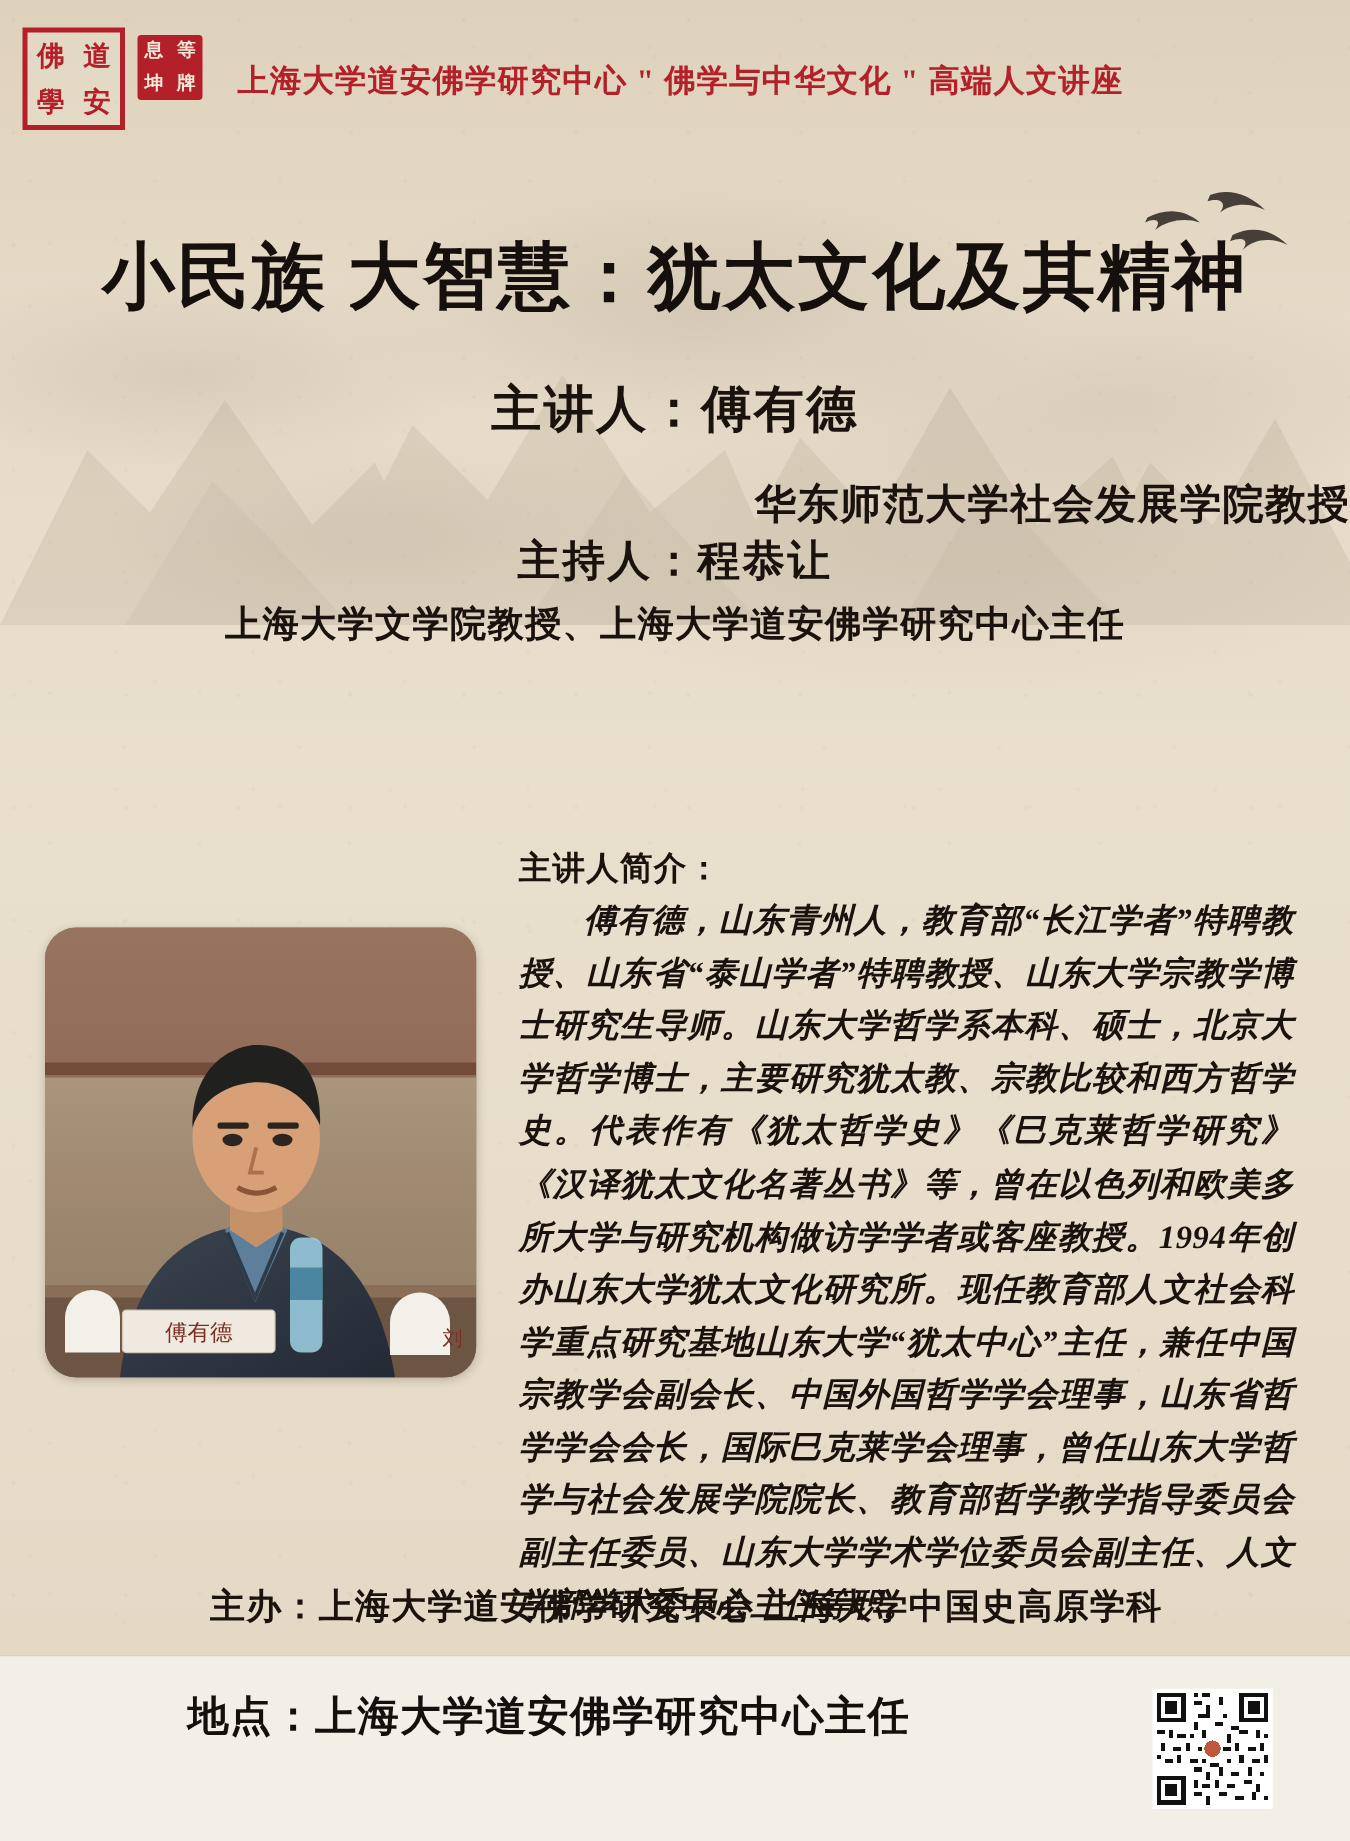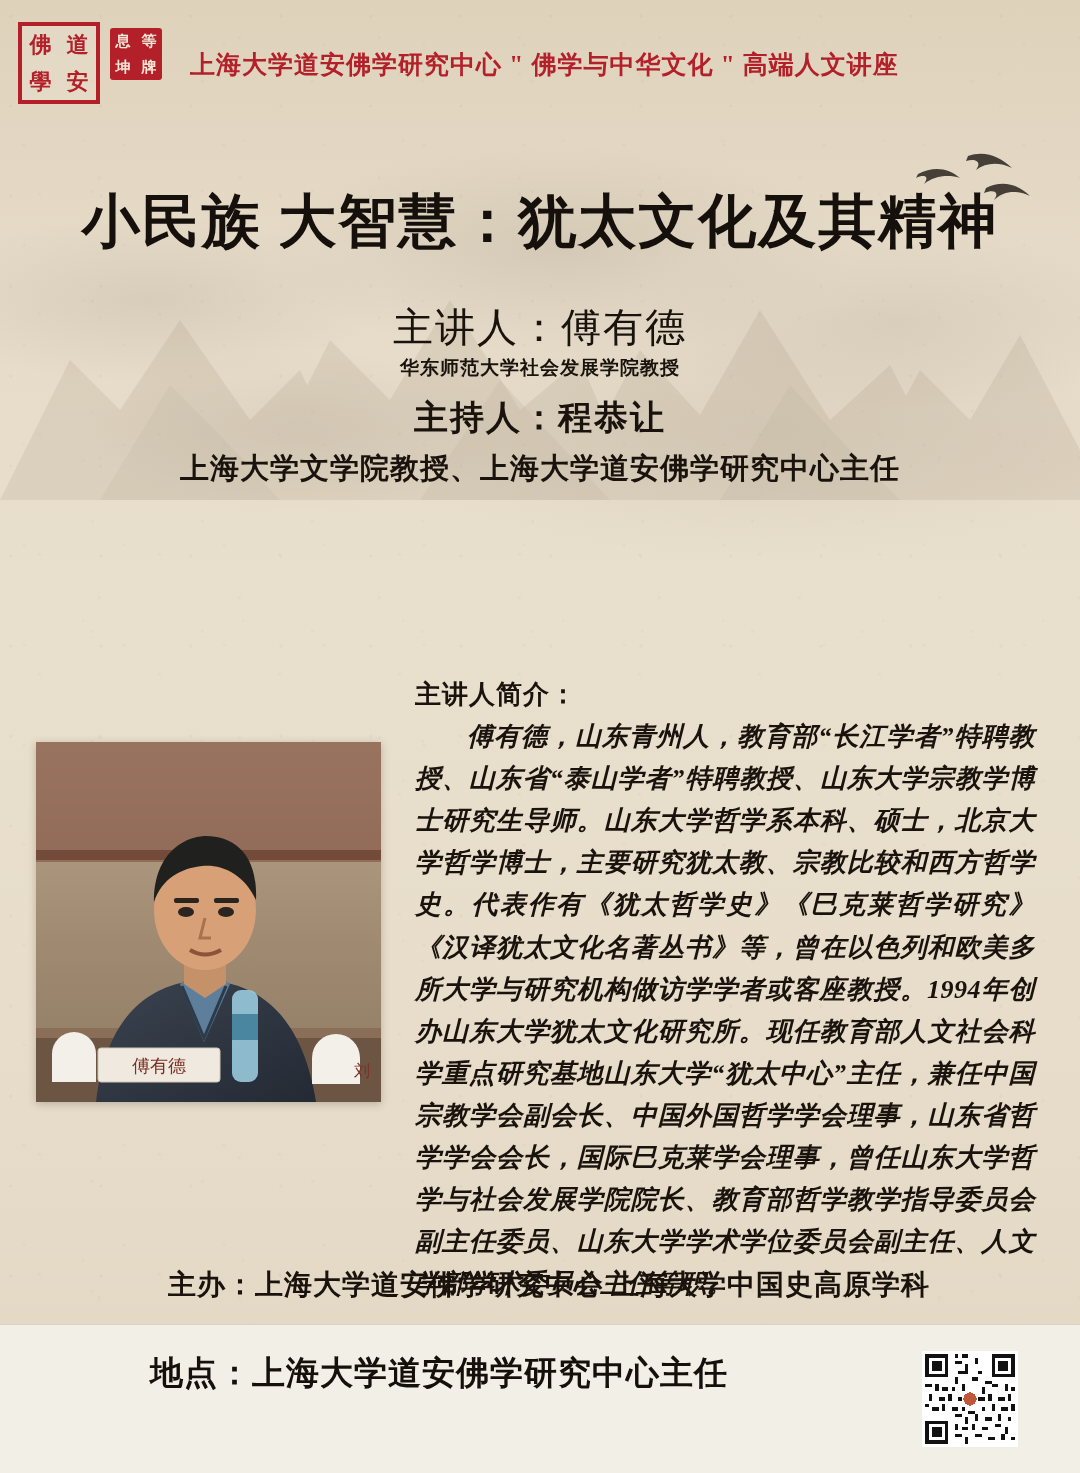--- a/index.html
+++ b/index.html
@@ -123,34 +123,35 @@
   }
   .speaker-block {
     position: absolute;
     top: 300px;
     left: 0; right: 0;
     text-align: center;
     color: #1a130d;
   }
   .line-speaker {
     font-size: 40px;
-    font-weight: normal;
+    font-weight: bold;
     letter-spacing: 2px;
+    margin-bottom: 26px;
   }
   .line-commentator {
     font-size: 34px;
     font-weight: bold;
     letter-spacing: 2px;
     margin-bottom: 8px;
   }
   .line-commentator-affil {
-    font-size: 19px;
-    font-weight: bold;
-    letter-spacing: 1px;
-    margin-bottom: 14px;
+    font-size: 33px;
+    font-weight: bold;
+    letter-spacing: 1px;
+    text-align: right;
   }
   .line-host {
     font-size: 34px;
     font-weight: bold;
     letter-spacing: 2px;
     margin-bottom: 8px;
   }
   .line-host-affil {
     font-size: 29px;
     font-weight: bold;
@@ -181,20 +182,21 @@
   }
   .portrait {
     position: absolute;
     left: 36px;
     top: 742px;
     width: 345px;
     height: 360px;
     overflow: hidden;
     box-shadow: 0 2px 8px rgba(60,45,30,.25);
     background: #7d6a58;
+    border-radius: 25px;
   }
   .portrait svg { display: block; }
   .org-block {
     position: absolute;
     bottom: 155px;
     left: 0; right: 0;
     text-align: center;
     color: #1a130d;
   }
   .org-line {

